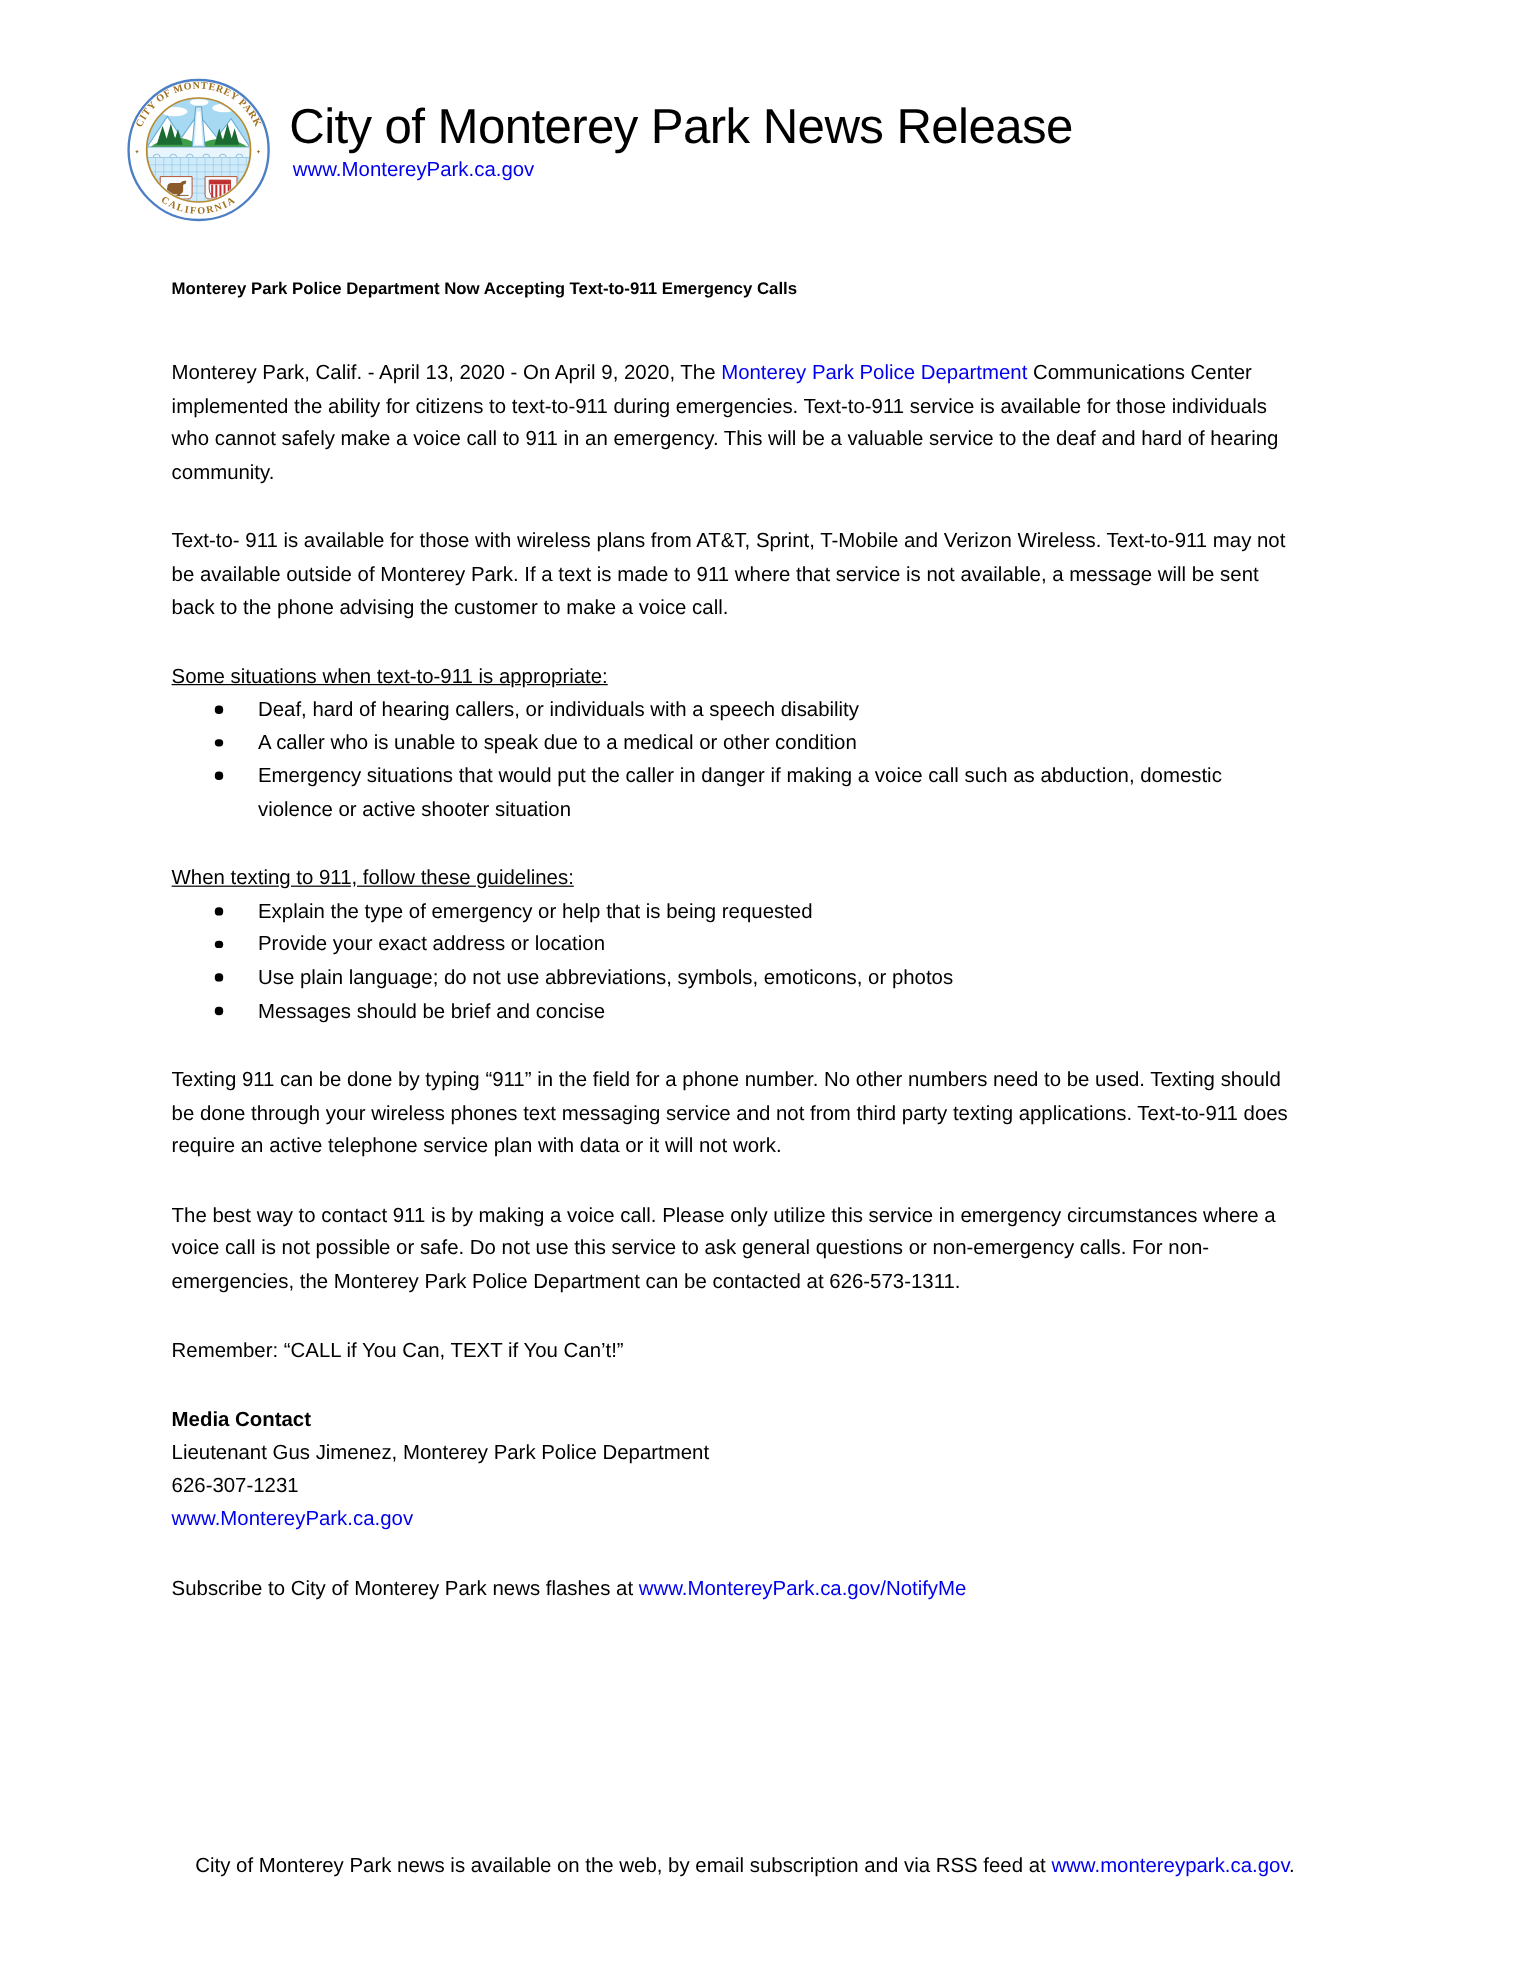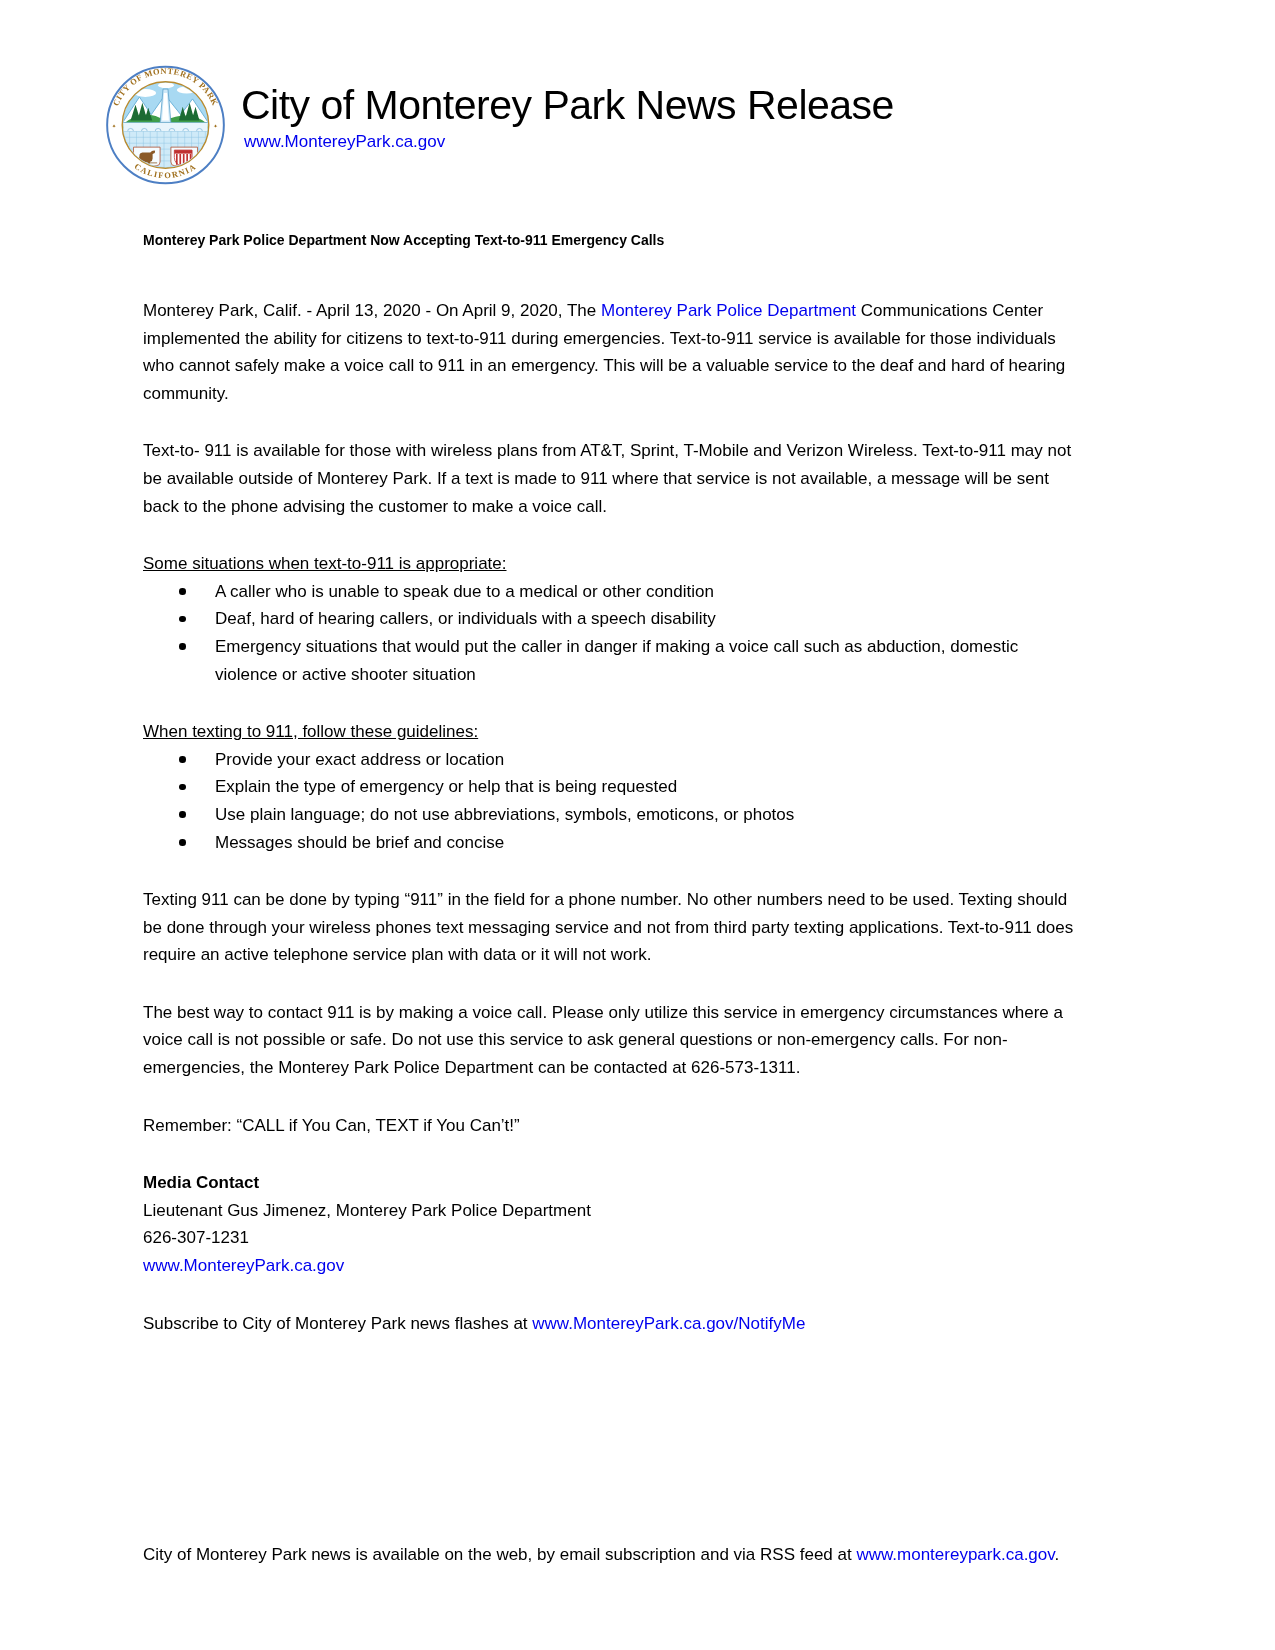--- a/index.html
+++ b/index.html
@@ -41,21 +41,21 @@
     width:6.5px; height:6.5px; border-radius:50%; background:#000;
   }
   a.inline-link { color:#0000EE; text-decoration:none; }
   .contact-block { margin:0 0 30px 0; }
   .contact-heading { font-weight:bold; }
   .contact-line { display:block; }
   .subscribe-line { margin:0; }
 
   .footer {
     position:absolute; left:143px; top:1541px; width:936px;
-    font-size:17px; line-height:27.6px;
+    font-size:17px; line-height:27.6px;text-align:right;
   }
 </style>
 </head>
 <body>
 
 <div class="page">
 
   <div class="header">
     <div class="logo-wrap">
       <svg viewBox="0 0 125 125">
@@ -148,31 +148,31 @@
 
     <p class="headline">Monterey Park Police Department Now Accepting Text-to-911 Emergency Calls</p>
 
     <p class="para"><span>Monterey Park, Calif. - April 13, 2020 - On April 9, 2020, The </span><a class="inline-link" href="#">Monterey Park Police Department</a><span> Communications Center implemented the ability for citizens to text-to-911 during emergencies. Text-to-911 service is available for those individuals who cannot safely make a voice call to 911 in an emergency. This will be a valuable service to the deaf and hard of hearing community.</span></p>
 
     <p class="para">Text-to- 911 is available for those with wireless plans from AT&amp;T, Sprint, T-Mobile and Verizon Wireless. Text-to-911 may not be available outside of Monterey Park. If a text is made to 911 where that service is not available, a message will be sent back to the phone advising the customer to make a voice call.</p>
 
     <div class="list-block">
       <p class="list-intro">Some situations when text-to-911 is appropriate:</p>
       <ul class="bullets">
+        <li>Deaf, hard of hearing callers, or individuals with a speech disability</li>
         <li>A caller who is unable to speak due to a medical or other condition</li>
-        <li>Deaf, hard of hearing callers, or individuals with a speech disability</li>
         <li>Emergency situations that would put the caller in danger if making a voice call such as abduction, domestic violence or active shooter situation</li>
       </ul>
     </div>
 
     <div class="list-block">
       <p class="list-intro">When texting to 911, follow these guidelines:</p>
       <ul class="bullets">
+        <li>Explain the type of emergency or help that is being requested</li>
         <li>Provide your exact address or location</li>
-        <li>Explain the type of emergency or help that is being requested</li>
         <li>Use plain language; do not use abbreviations, symbols, emoticons, or photos</li>
         <li>Messages should be brief and concise</li>
       </ul>
     </div>
 
     <p class="para">Texting 911 can be done by typing “911” in the field for a phone number. No other numbers need to be used. Texting should be done through your wireless phones text messaging service and not from third party texting applications. Text-to-911 does require an active telephone service plan with data or it will not work.</p>
 
     <p class="para">The best way to contact 911 is by making a voice call. Please only utilize this service in emergency circumstances where a voice call is not possible or safe. Do not use this service to ask general questions or non-emergency calls. For non-emergencies, the Monterey Park Police Department can be contacted at 626-573-1311.</p>
 
     <p class="para">Remember: “CALL if You Can, TEXT if You Can’t!”</p>

